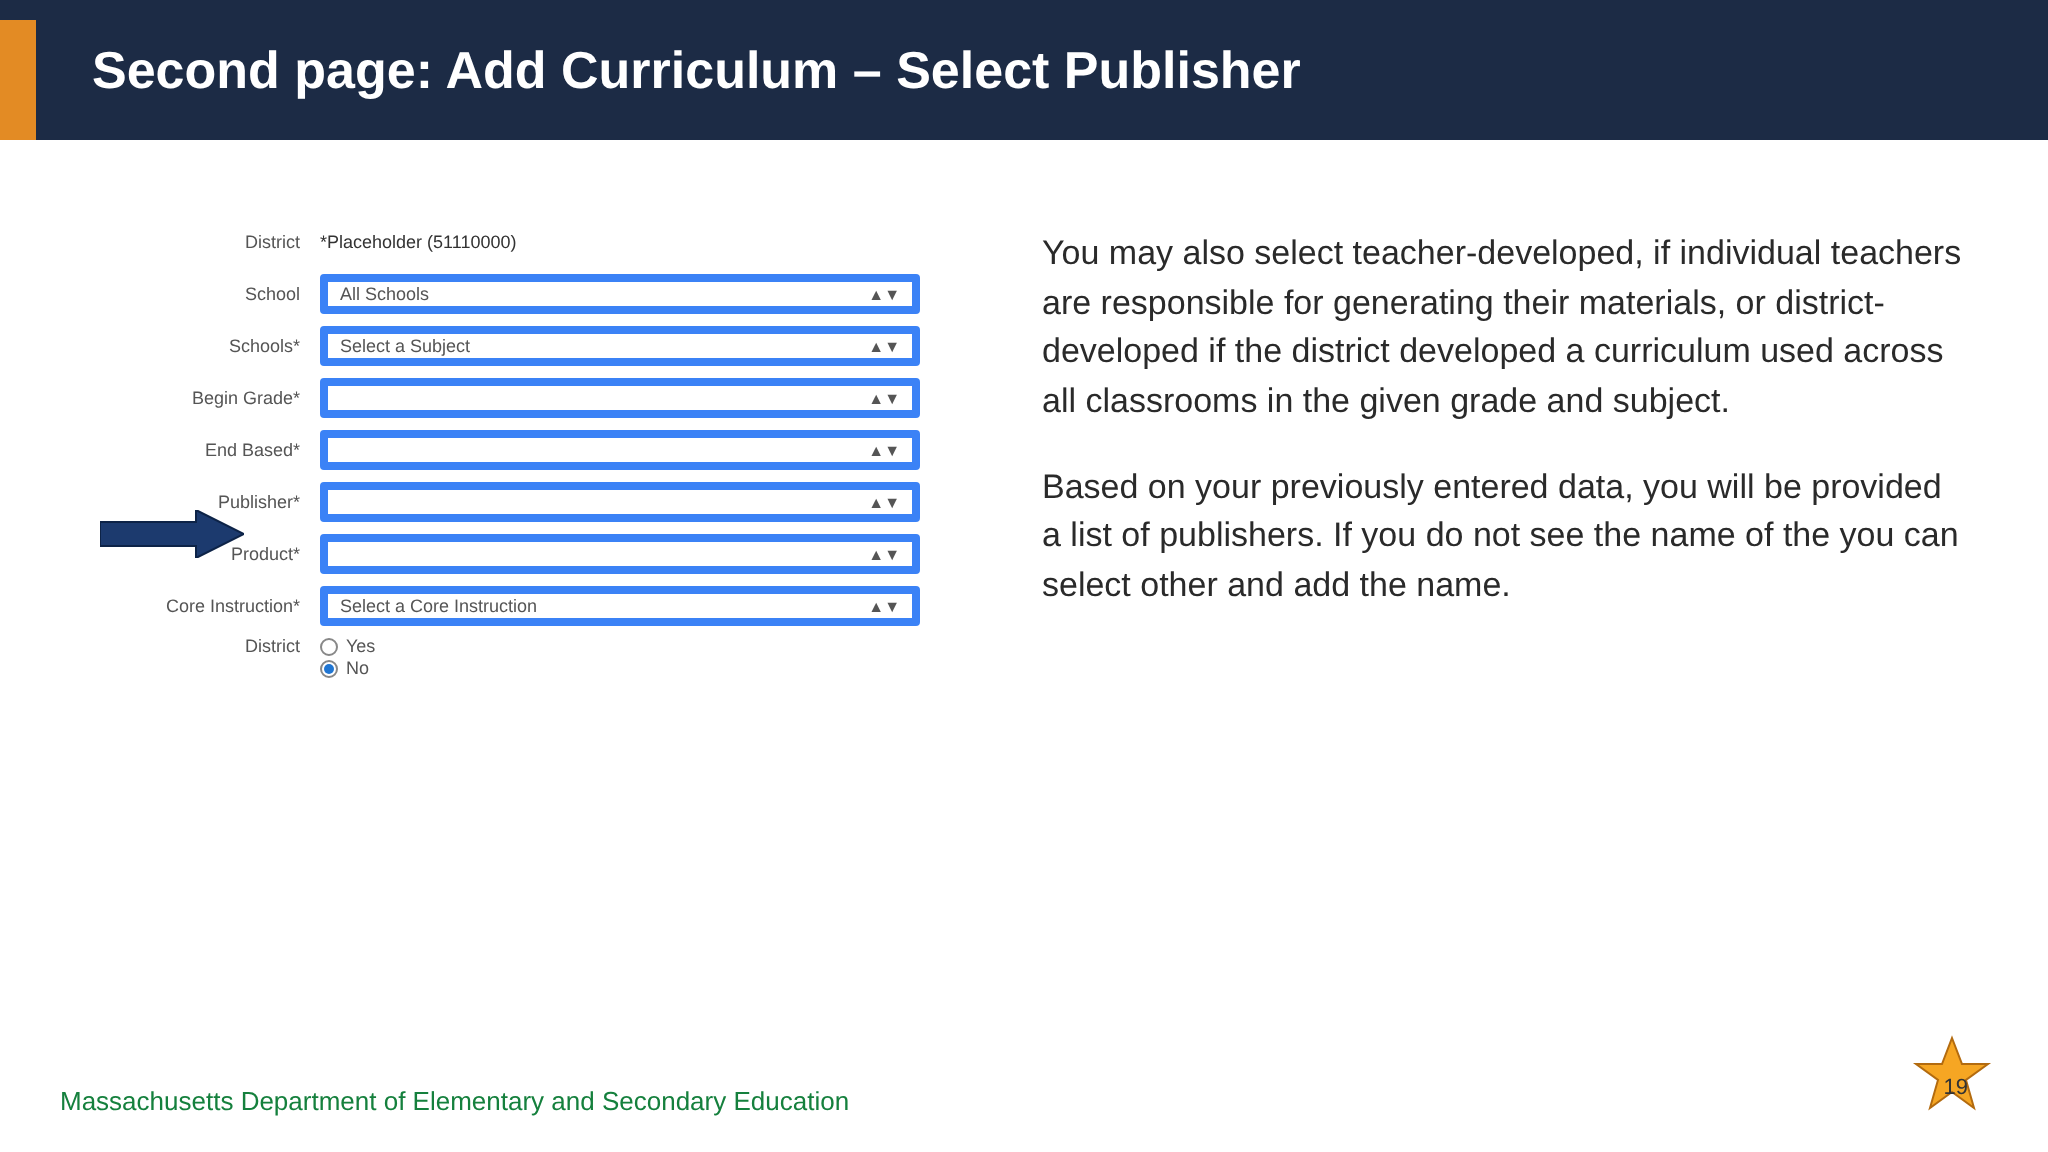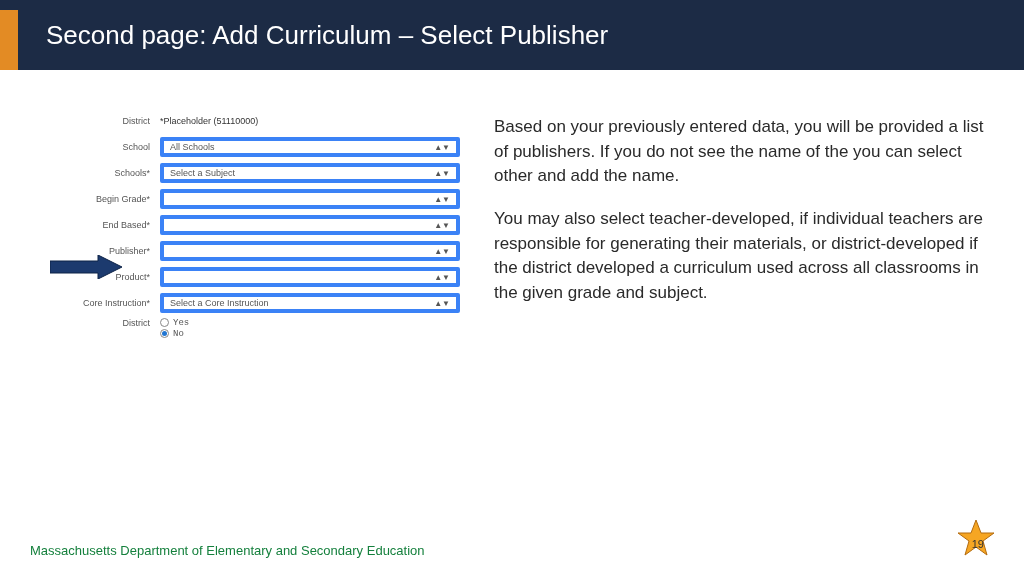--- a/index.html
+++ b/index.html
@@ -21,27 +21,27 @@
   .header-accent {
     width: 18px;
     height: 60px;
     background: #e38b24;
     margin-top: 10px;
     align-self: flex-start;
   }
   .header-title {
     color: #fff;
     font-size: 26px;
-    font-weight: 400;
+    font-weight: 700;
     margin-left: 28px;
   }
   .content {
     display: flex;
     padding: 40px 40px 0 60px;
-    gap: 34px;
+    gap: 61px;
   }
   .form-area {
     width: 400px;
     position: relative;
   }
   .form-row {
     display: flex;
     align-items: center;
     margin-bottom: 4px;
     min-height: 22px;
@@ -75,24 +75,24 @@
     font-size: 8px;
     color: #555;
   }
   .radio-group {
     display: flex;
     flex-direction: column;
     gap: 1px;
   }
   .radio-item {
     display: flex;
+    align-items: center;
     gap: 4px;
     font-size: 9px;
     color: #555;
-    font-family: Liberation Mono, monospace;
   }
   .radio {
     width: 9px;
     height: 9px;
     border: 1px solid #888;
     border-radius: 50%;
     display: flex;
     align-items: center;
     justify-content: center;
   }
@@ -234,22 +234,22 @@
           <span class="radio selected"></span>
           <span>No</span>
         </div>
       </div>
     </div>
 
 
   </div>
 
   <div class="description">
+    <p>You may also select teacher-developed, if individual teachers are responsible for generating their materials, or district-developed if the district developed a curriculum used across all classrooms in the given grade and subject.</p>
     <p>Based on your previously entered data, you will be provided a list of publishers. If you do not see the name of the you can select other and add the name.</p>
-    <p>You may also select teacher-developed, if individual teachers are responsible for generating their materials, or district-developed if the district developed a curriculum used across all classrooms in the given grade and subject.</p>
   </div>
 </div>
 
 <div class="footer">Massachusetts Department of Elementary and Secondary Education</div>
 
 <div class="star">
   <svg width="40" height="40" viewBox="0 0 40 40">
     <polygon points="20,2 25,15 38,15 27,23 31,37 20,29 9,37 13,23 2,15 15,15" fill="#f6a623" stroke="#b36b0f" stroke-width="1"></polygon>
   </svg>
 </div>

